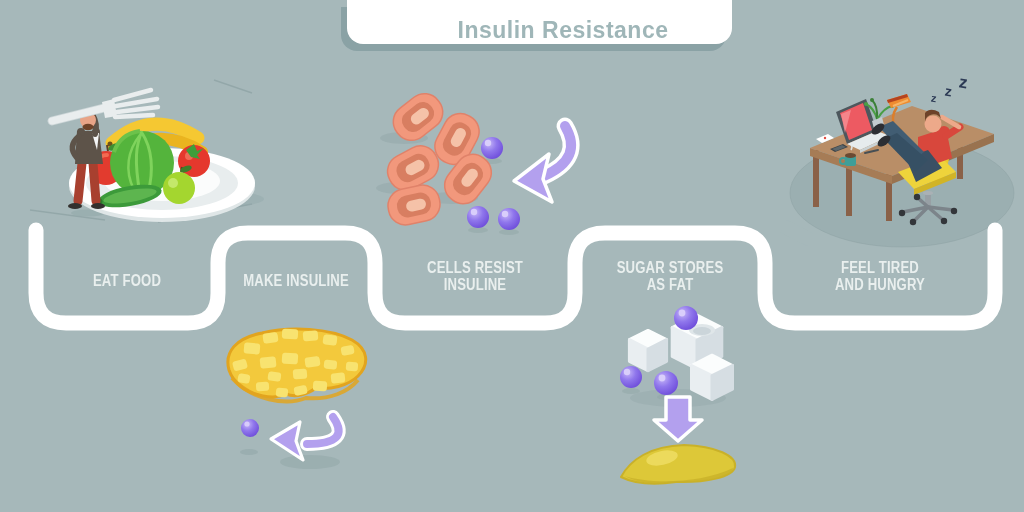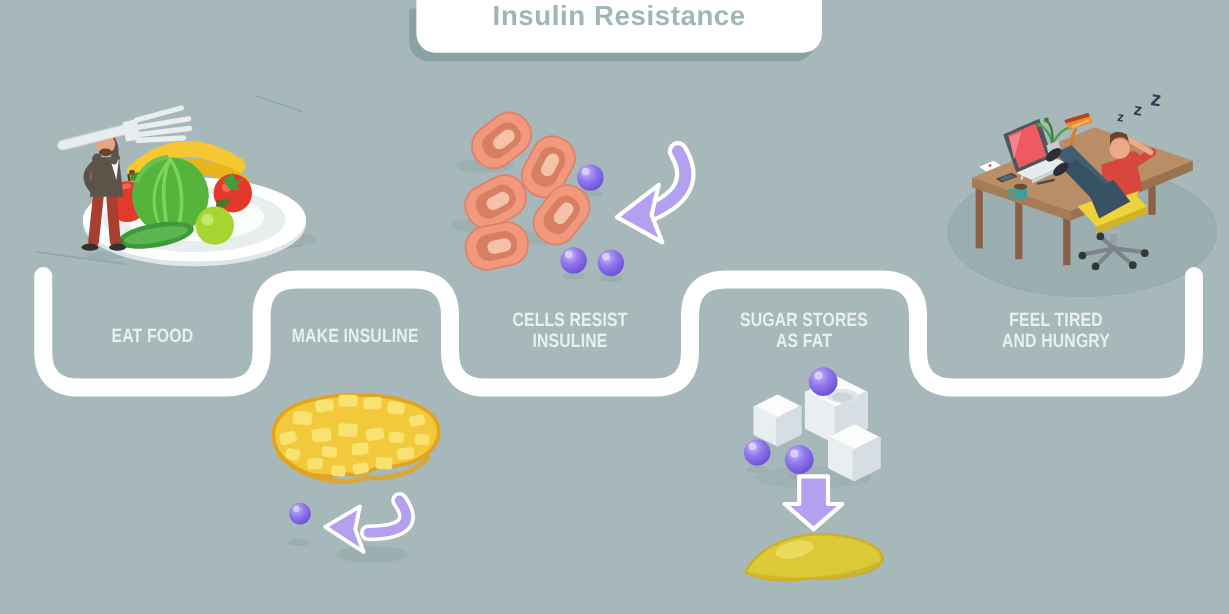--- a/index.html
+++ b/index.html
@@ -1,20 +1,20 @@
 <!DOCTYPE html>
 <html><head>
 <meta charset="utf-8">
 <style>
   html,body{margin:0;padding:0;background:#a6b8ba;}
   .stage{position:relative;width:1024px;height:512px;background:#a6b8ba;overflow:hidden;
          font-family:"Liberation Sans",sans-serif;}
   .title-box{position:absolute;left:347px;top:0;width:338px;height:44px;background:#ffffff;
              border-radius:0 0 16px 16px;box-shadow:-6px 7px 0 0 #8aa2a5;
-             display:flex;align-items:flex-start;justify-content:center;}
+             display:flex;align-items:flex-end;justify-content:center;padding-left:47px;}
   .title-text{color:#9fb6b8;font-size:23px;font-weight:bold;letter-spacing:.5px;}
   .flow-label{position:absolute;width:220px;color:#e9efee;font-weight:bold;font-size:16px;
               line-height:17px;text-align:center;transform:scaleX(.82);transform-origin:center;
               letter-spacing:.2px;}
   .zzz{position:absolute;color:#2c3a55;font-weight:bold;transform:rotate(9deg);}
   svg{position:absolute;left:0;top:0;}
 </style>
 </head>
 <body>
 

